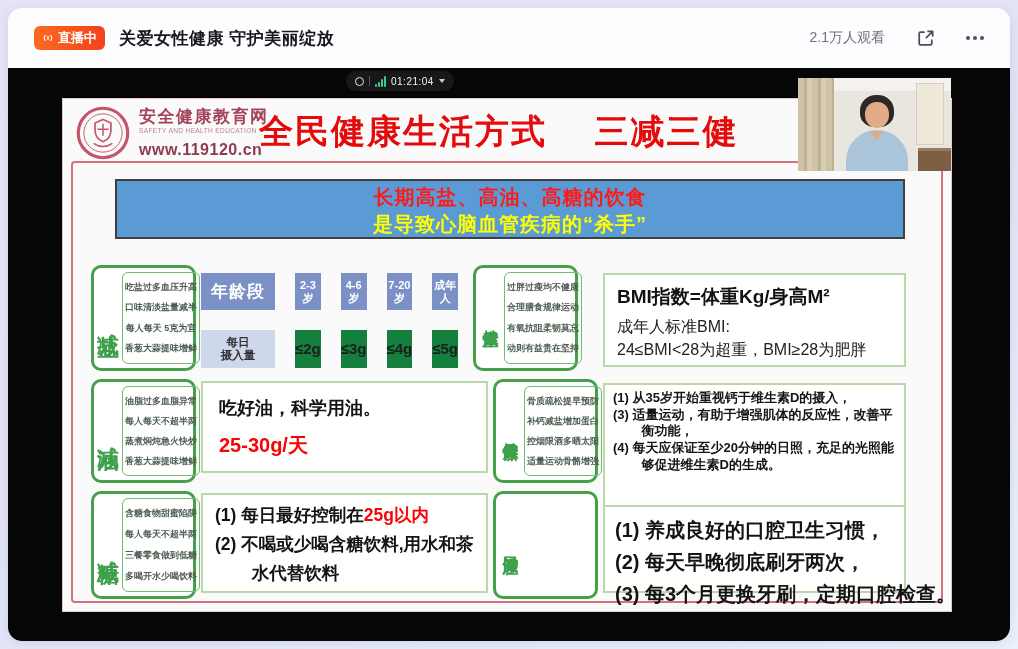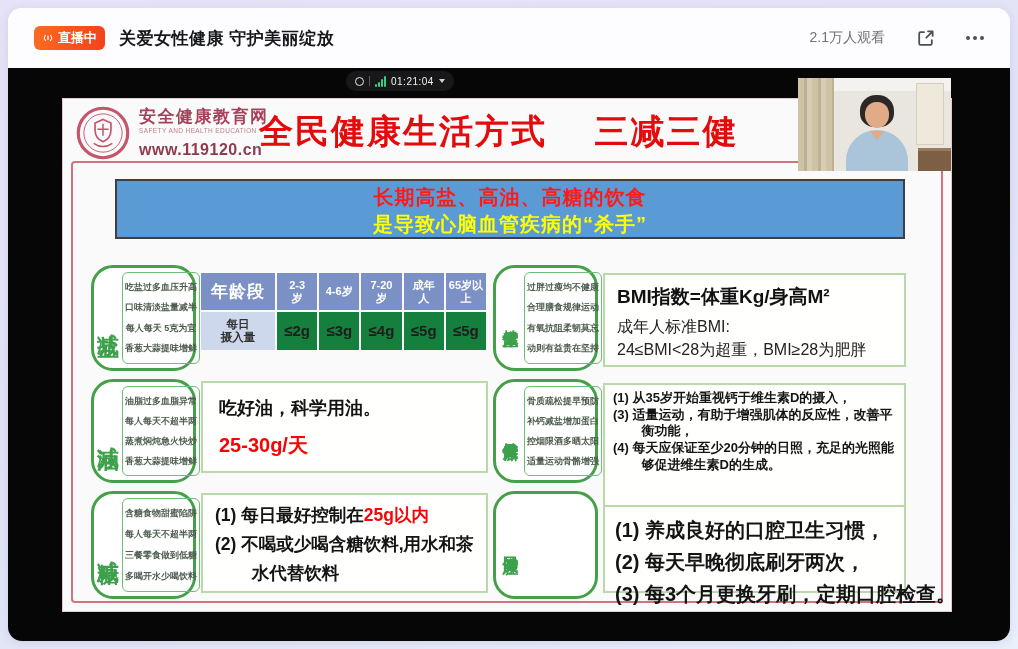--- a/index.html
+++ b/index.html
@@ -54,33 +54,33 @@
 
   .frame { position:absolute; left:8px; top:62px; width:872px; height:442px;
     border:2px solid #d4737f; border-radius:4px; }
 
   .banner { position:absolute; left:52px; top:80px; width:790px; height:60px;
     background:#5b9bd5; border:2px solid #3f3f3f; text-align:center; padding-top:3px; }
   .banner .l1 { color:#ff1a1a; font-size:20px; font-weight:bold; line-height:27px; letter-spacing:1px; }
   .banner .l2 { color:#ffff00; font-size:20px; font-weight:bold; line-height:27px; letter-spacing:1px; }
 
   
-  .gbox { position:absolute; width:105px; border:3px solid #45a049; border-radius:22px;
+  .gbox { position:absolute; width:105px; border:3px solid #45a049; border-radius:10px;
     background:#fefffe; display:flex; align-items:stretch; padding:4px 3px 4px 2px; gap:2px; }
   .vlabel { writing-mode:vertical-rl; text-orientation:upright; color:#3da04b; font-weight:bold;
     display:flex; align-items:center; justify-content:center; width:24px; letter-spacing:2px; }
   .vlabel.lab2 { font-size:22px; }
   .vlabel.lab4 { font-size:16px; letter-spacing:1px; }
   .glines { flex:1; border:1.5px solid #6fbd74; border-radius:6px; padding:4px 2px;
     display:flex; flex-direction:column; justify-content:space-around; }
   .glines span { font-size:9px; font-weight:600; color:#4f5d51; white-space:nowrap; text-align:center; }
 
   
   .stable { position:absolute; left:138px; top:174px; width:285px;
-    display:grid; grid-template-columns:74px repeat(5,1fr); gap:2px; }
+    display:grid; grid-template-columns:74px repeat(5,1fr); gap:20px; }
   .st-cell { display:flex; align-items:center; justify-content:center; text-align:center;
     white-space:pre-line; line-height:1.15; }
   .st-head { background:#7b90c5; color:#fff; font-weight:bold; font-size:11px; height:37px; }
   .st-head.first { font-size:17px; letter-spacing:1px; }
   .st-val { background:#15803d; height:38px; font-size:15px; font-weight:bold; color:#1d1d1d; }
   .st-rowlabel { background:#cdd8ec; height:38px; flex-direction:column; font-size:11.5px;
     font-weight:bold; color:#333; }
 
   
   .lbox { position:absolute; background:#fffffe; border:2px solid #b9d9aa; }
@@ -244,21 +244,21 @@
       <div class="lbox oil-box">
         <div class="oil-l1">吃好油，科学用油。</div>
         <div class="oil-amt">25-30g/天</div>
       </div>
 
       <div class="lbox sugar-box">
         <div class="num-item"><span>(1) 每日最好控制在</span><span class="red">25g以内</span></div>
         <div class="num-item">(2) 不喝或少喝含糖饮料,用水和茶水代替饮料</div>
       </div>
 
-      <div class="gbox" style="left:430px; top:166px; height:106px;">
+      <div class="gbox" style="left:410px; top:166px; height:106px;">
         <span class="vlabel lab4">健康体重</span>
         <div class="glines">
           <span>过胖过瘦均不健康</span>
           <span>合理膳食规律运动</span>
           <span>有氧抗阻柔韧莫忘</span>
           <span>动则有益贵在坚持</span>
         </div>
       </div>
       <div class="gbox" style="left:430px; top:280px; height:104px;">
         <span class="vlabel lab4">健康骨骼</span>

